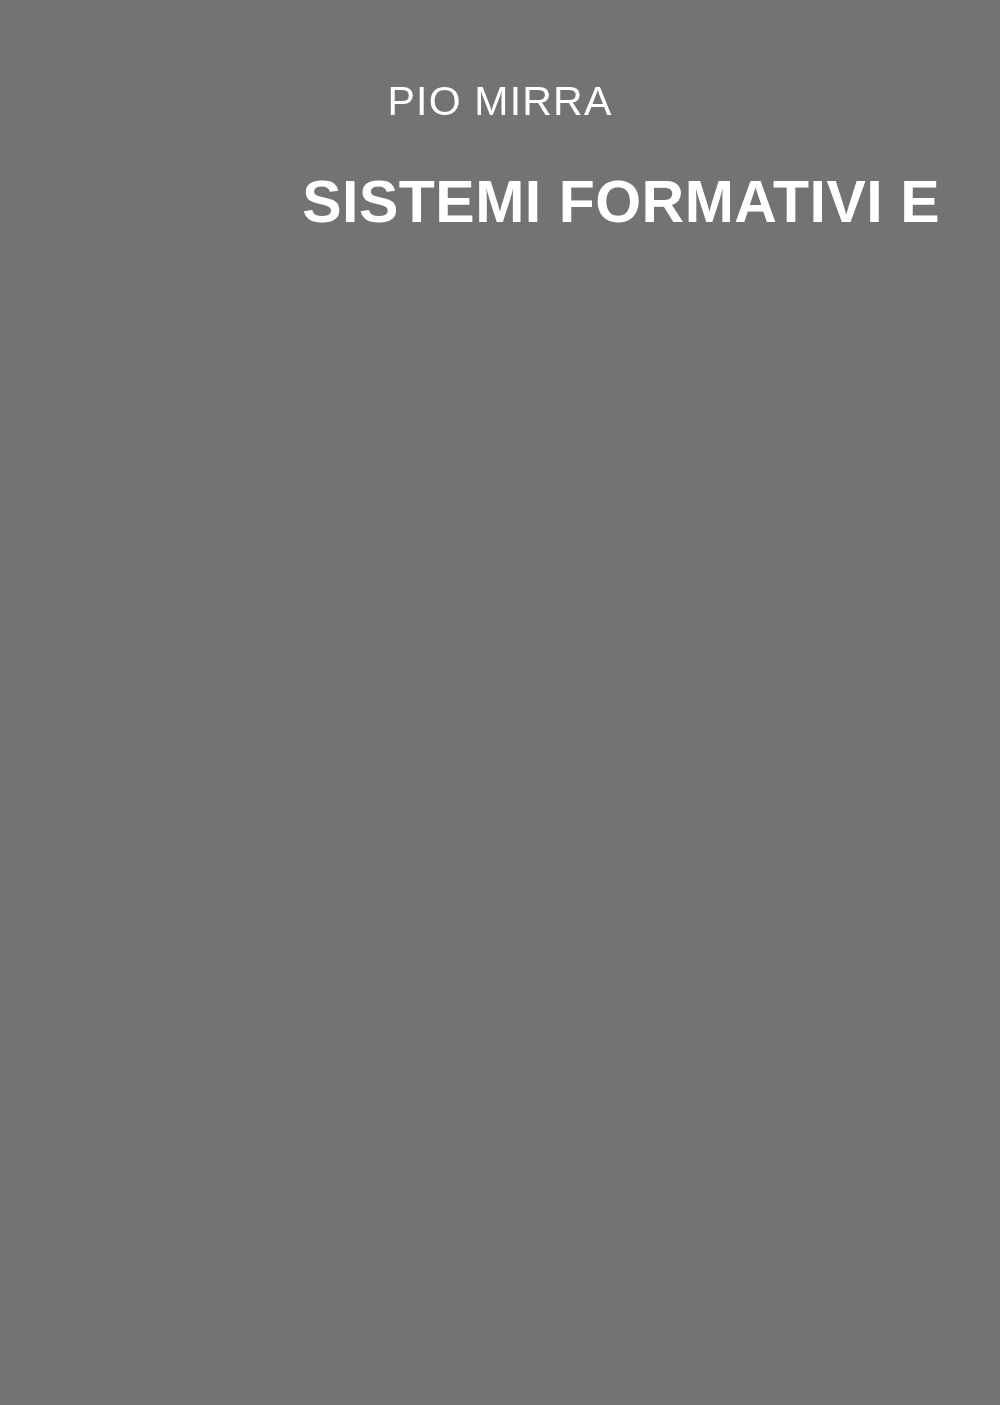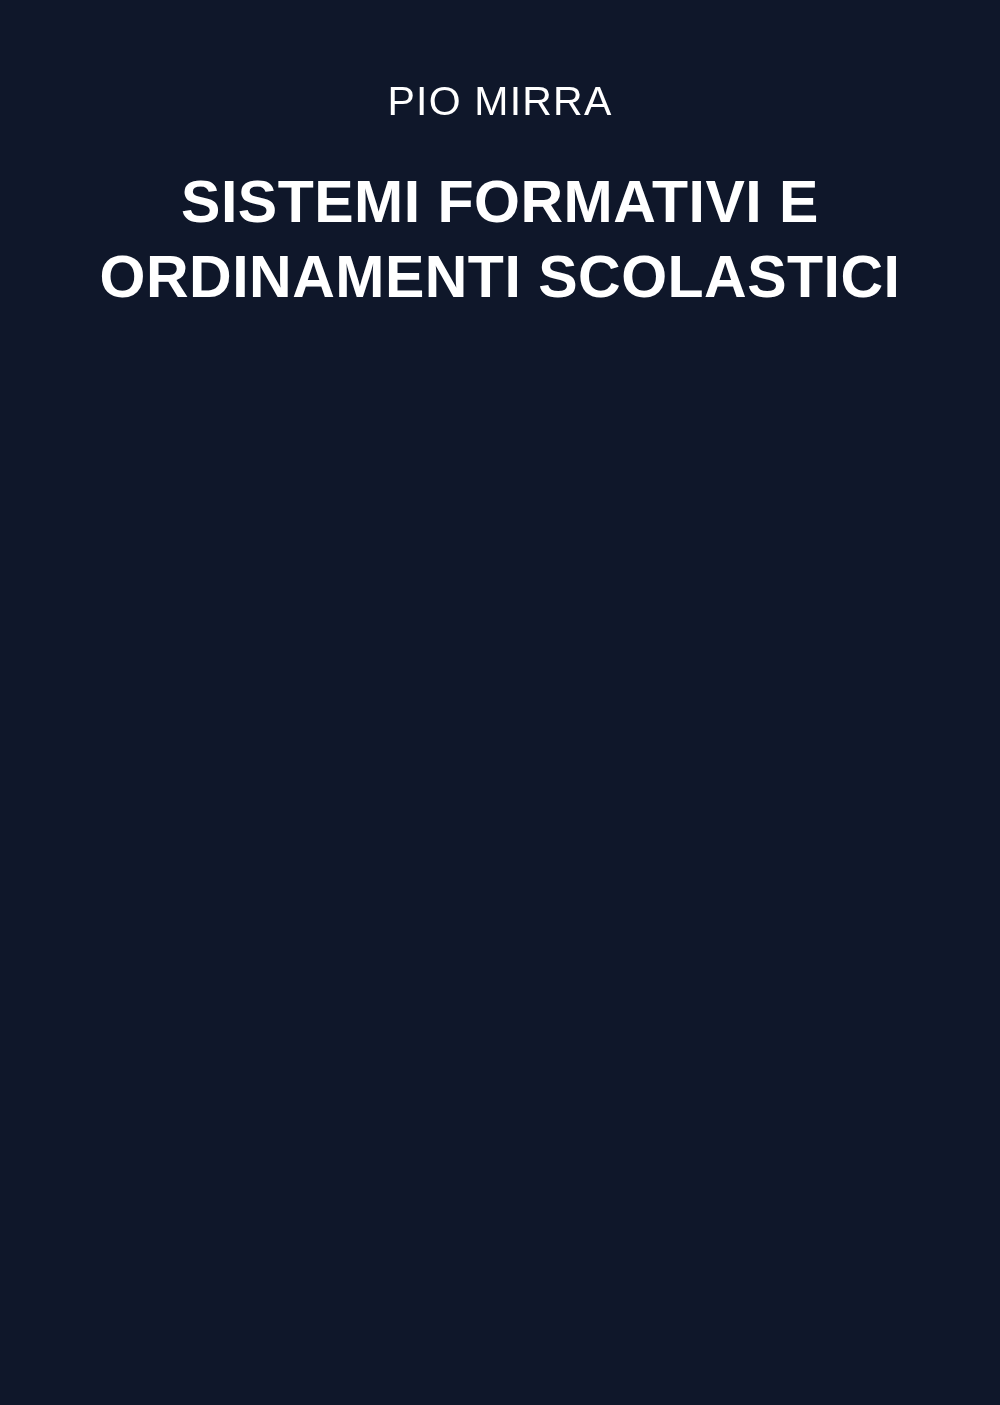--- a/index.html
+++ b/index.html
@@ -10,41 +10,41 @@
     width: 1000px;
     height: 1405px;
     background: #ffffff;
     font-family: "Liberation Sans", sans-serif;
     overflow: hidden;
   }
   .cover {
     position: relative;
     width: 1000px;
     height: 1405px;
-    background: #0f172a;
+    background: #737373;
     box-sizing: border-box;
     overflow: hidden;
   }
   .author {
     position: absolute;
     top: 78px;
     left: 0;
     width: 1000px;
     text-align: center;
     color: #ffffff;
     font-size: 41px;
     font-weight: 400;
     letter-spacing: 1.2px;
   }
   .title-block {
     position: absolute;
     top: 165px;
     left: 60px;
     width: 880px;
-    text-align: center;
+    text-align: right;
   }
   .title-line {
     color: #ffffff;
     font-size: 59px;
     font-weight: bold;
     line-height: 1.27;
     letter-spacing: 0.5px;
   }
   .subtitle {
     position: absolute;
@@ -60,17 +60,16 @@
 </style>
 </head>
 <body>
 
 <div class="cover">
 
   <div class="author">PIO MIRRA</div>
 
   <div class="title-block">
     <div class="title-line">SISTEMI FORMATIVI E</div>
-    <div class="title-line">ORDINAMENTI SCOLASTICI</div>
   </div>
 
 
 </div>
 
 </body></html>

